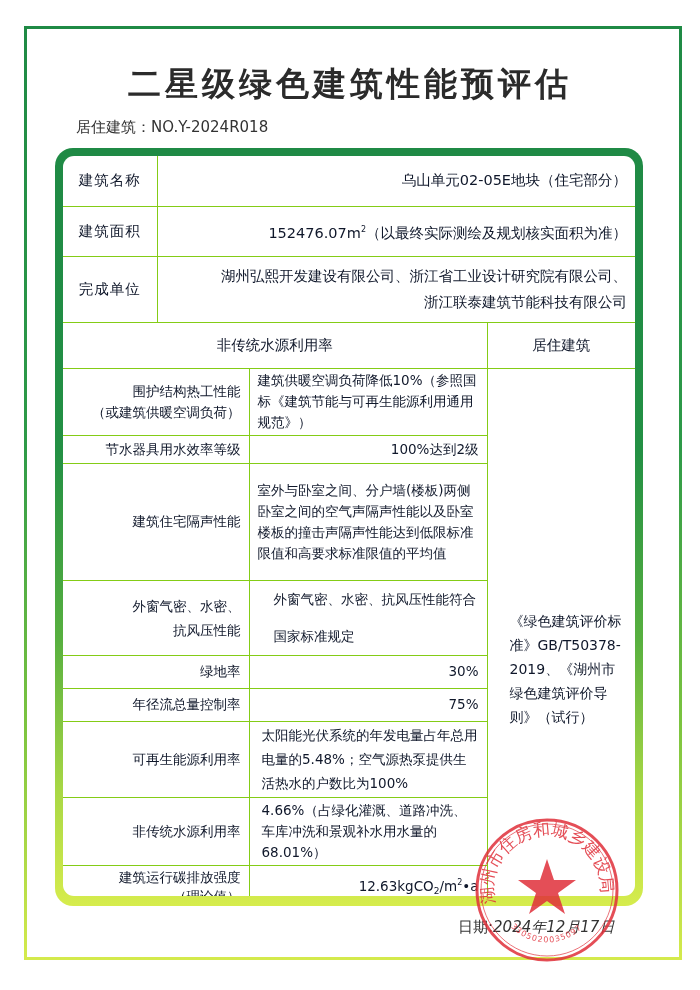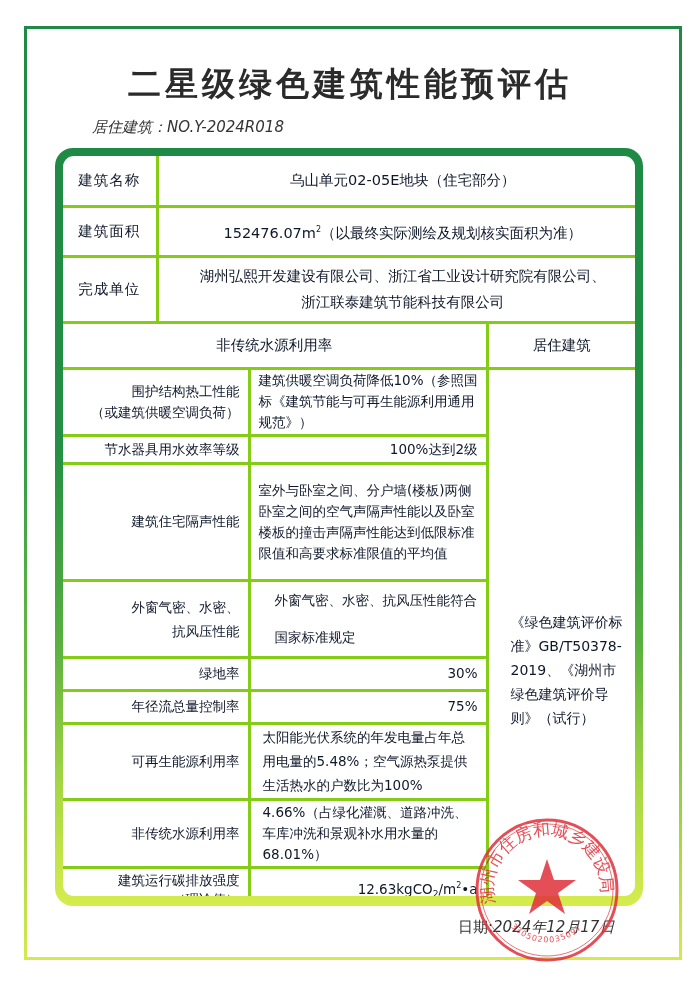--- a/index.html
+++ b/index.html
@@ -4,35 +4,35 @@
 <style>
   html, body { margin: 0; padding: 0; background: #ffffff; }
   body { width: 700px; height: 990px; position: relative; overflow: hidden;
          font-family: "DejaVu Sans", "Liberation Sans", sans-serif; color: #333; }
   .outer-frame { position: absolute; left: 24px; top: 26px; width: 652px; height: 928px;
     border: 3px solid transparent;
     border-image: linear-gradient(to bottom, #1f8a45 0%, #2e9a48 45%, #7cc43f 75%, #d4ea4c 100%) 1;
   }
   .title { position: absolute; left: 0; width: 700px; top: 62px; text-align: center;
     font-size: 33px; font-weight: bold; letter-spacing: 4px; color: #2b2b2b; }
-  .subtitle { position: absolute; left: 92px; top: 118px; font-size: 15px; color: #333; font-style: italic; }
+  .subtitle { position: absolute; left: 76px; top: 118px; font-size: 15px; color: #333; }
   .inner-frame { position: absolute; left: 55px; top: 148px; width: 588px; height: 758px;
     border-radius: 18px;
     background: linear-gradient(to bottom, #1f8a45 0%, #239044 40%, #58b03f 65%, #a9d845 85%, #d6ec4d 100%);
   }
   .inner-white { position: absolute; left: 8px; top: 8px; right: 8px; bottom: 10px;
     background: #fff; border-radius: 11px; overflow: hidden; }
   table { border-collapse: collapse; width: 100%; table-layout: fixed; font-size: 13.5px; color: #0f172a; }
-  td { border: 3px solid #84cc16; padding: 0 8px; line-height: 21px; }
+  td { border: 1px solid #84cc16; padding: 0 8px; line-height: 21px; }
   tr:first-child td { border-top: none; }
   td:first-child { border-left: none; }
   td:last-child { border-right: none; }
   tr:last-child td { border-bottom: none; }
   .lbl { text-align: center; font-size: 14.5px; letter-spacing: 1px; }
-  .val { text-align: center; font-size: 14.5px; padding-left: 20px; }
+  .val { text-align: right; font-size: 14.5px; padding-left: 20px; }
   .c { text-align: right; }
   .hdr { text-align: center; font-size: 14.5px; }
   .ref { vertical-align: middle; text-align: left; font-size: 14px; line-height: 24px; padding-left: 22px; padding-top: 60px; }
   sup { font-size: 8px; }
   sub { font-size: 9px; }
   .date { position: absolute; left: 458px; top: 918px; font-size: 15px; color: #333; z-index: 2; }
   .stamp { position: absolute; left: 474px; top: 817px; width: 146px; height: 146px; z-index: 3; opacity: 0.85; pointer-events: none; }
 </style>
 </head>
 <body>

